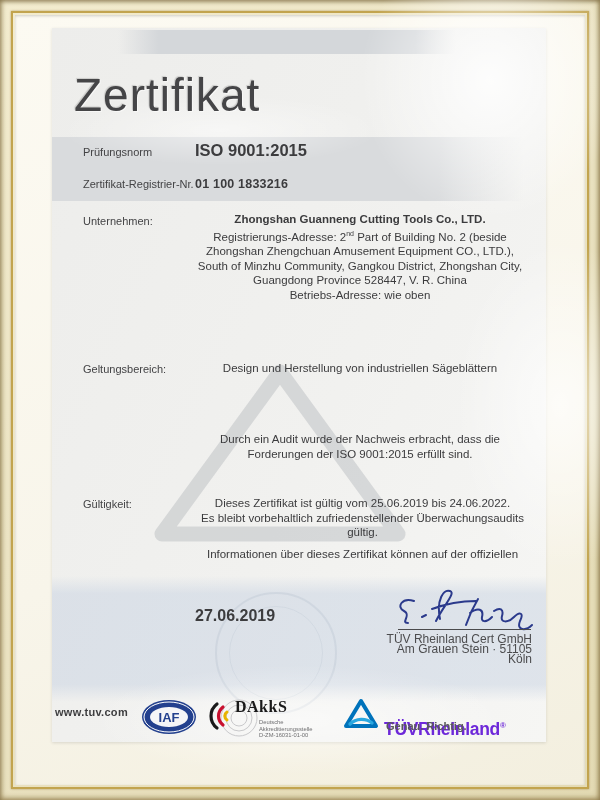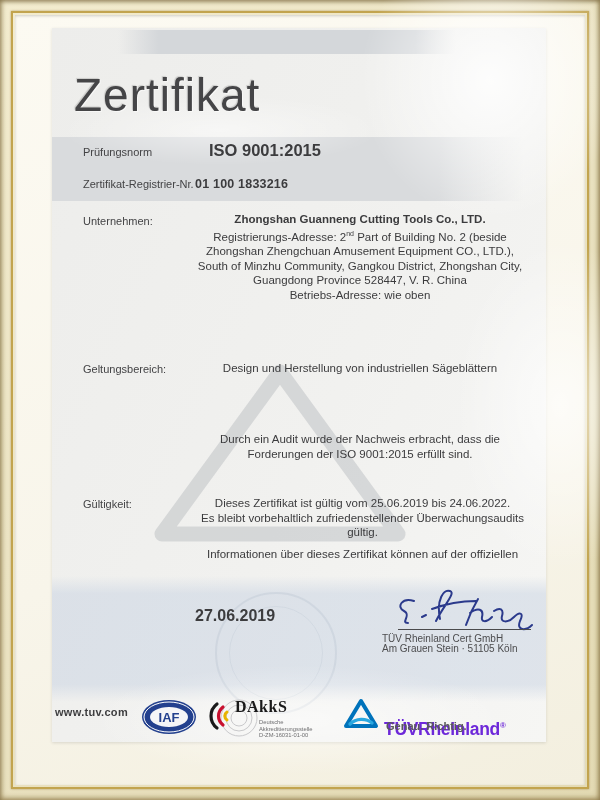--- a/index.html
+++ b/index.html
@@ -44,27 +44,27 @@
   .wm-seal{position:absolute;left:215px;top:592px;width:118px;height:118px;border-radius:50%;
      border:2px solid rgba(175,185,200,.28);}
   .wm-seal:before{content:"";position:absolute;inset:12px;border-radius:50%;
      border:1px solid rgba(175,185,200,.22);}
 
   
   .t{position:absolute;color:#3c3c3e;text-align:center;}
   .title{left:74px;top:68px;font-size:46px;letter-spacing:1px;color:#454547;
      text-shadow:1px 1px 0 rgba(255,255,255,.55), -1px -1px 1px rgba(0,0,0,.15);}
   .lbl{font-size:11px;color:#434345;padding-left:15px;}
-  .val-big{font-size:16.5px;font-weight:bold;margin-left:14px;}
+  .val-big{font-size:16.5px;font-weight:bold;}
   .val-bold{font-size:12.5px;font-weight:bold;letter-spacing:.2px;}
   .body-txt{font-size:11.5px;line-height:14.6px;color:#3b3b3d;}
   .body-txt .bold{font-weight:bold;}
   sup{font-size:7px;}
   .date{font-size:16px;font-weight:bold;}
-  .issuer{font-size:10px;line-height:10px;color:#4c4c4e;text-align:left;width:150px;}
+  .issuer{font-size:12px;line-height:10px;color:#4c4c4e;text-align:right;width:150px;}
   .sig-line{position:absolute;left:398px;top:629px;width:133px;border-top:1.5px solid #4a4a4c;}
   .sig-svg{position:absolute;left:392px;top:583px;}
 
   
   .tuv-url{left:55px;top:706px;font-size:11px;font-weight:600;color:#3e3e40;letter-spacing:.3px;}
   .iaf{position:absolute;left:140px;top:697px;}
   .dakks{position:absolute;left:205px;top:696px;width:130px;height:52px;}
   .dakks-name{position:absolute;left:30px;top:2px;font-size:16px;font-weight:bold;color:#1a1a1a;
      font-family:"Liberation Serif",serif;letter-spacing:.5px;}
   .dakks-sub{position:absolute;left:54px;top:23px;font-size:5.8px;line-height:6.6px;color:#6e6e70;}

